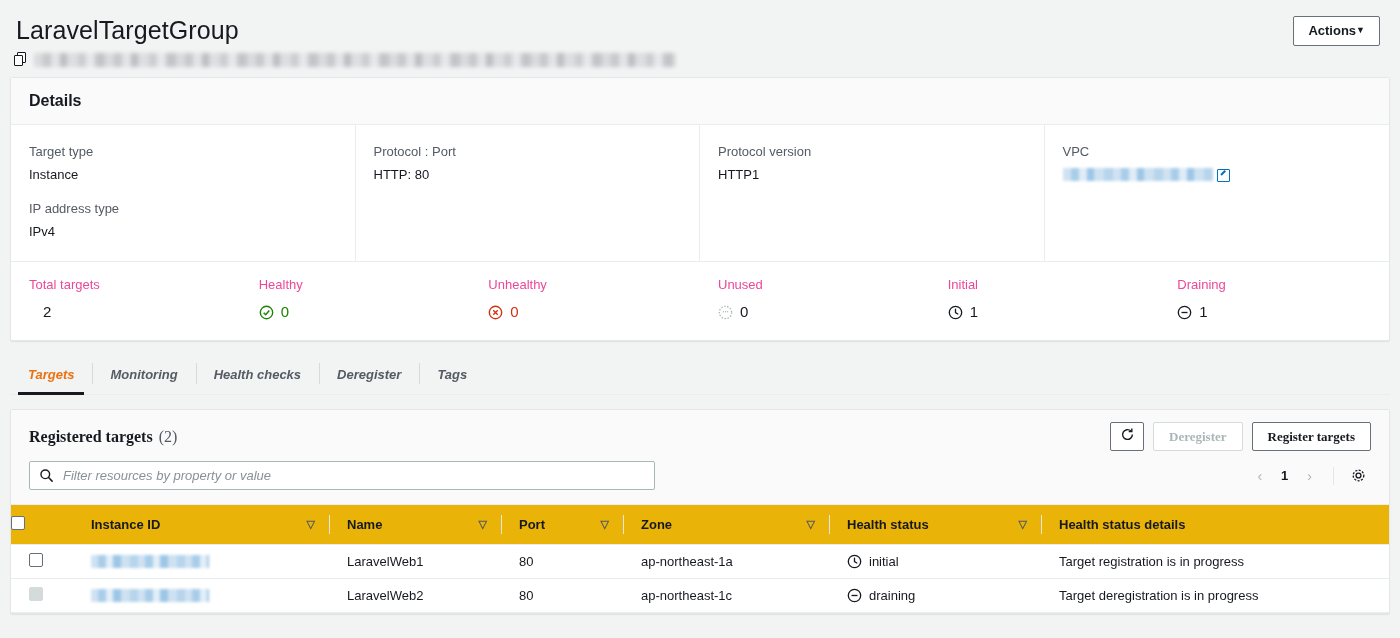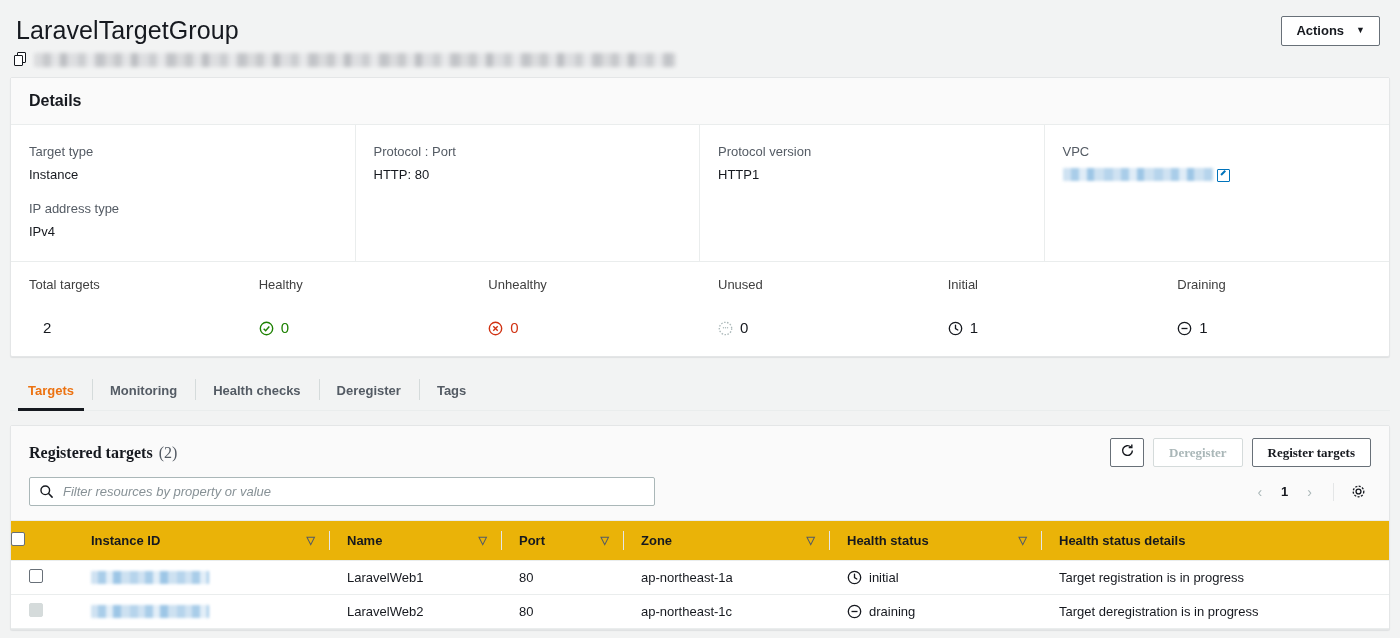--- a/index.html
+++ b/index.html
@@ -19,21 +19,21 @@
     font-size: 25px; font-weight: 400; line-height: 30px;
     color: #16191f; letter-spacing: .1px;
   }
   .header-spacer { flex: 1; }
   .actions-btn {
     margin-top: 2px; margin-right: 4px;
     border: 1px solid #687078; border-radius: 2px;
     background: #fff; color: #16191f;
     font-size: 13px; font-weight: bold;
     padding: 6px 14px 7px 14px;
-    display: flex; align-items: center; gap: 12px;
+    display: flex; align-items: center; 
     cursor: pointer; font-family: inherit;
   }
   .caret-down { font-size: 9px; line-height: 1; color: #16191f; }
 
   
   .arn-row { display: flex; align-items: center; gap: 6px; padding: 6px 16px 10px 14px; }
   .copy-icon { width: 14px; height: 15px; position: relative; flex: none; }
   .copy-icon .back {
     position: absolute; left: 3px; top: 0; width: 9px; height: 11px;
     border: 1.3px solid #16191f; border-radius: 1px; background: #fff;
@@ -101,39 +101,40 @@
     filter: blur(1.8px); border-radius: 1px;
   }
 
   
   .metrics-row {
     display: grid; grid-template-columns: repeat(6, 1fr);
     border-top: 1px solid #eaeded;
     padding: 14px 0 18px 0;
   }
   .metric { padding: 0 18px; }
-  .metric-label { font-size: 13px; color: #404040; line-height: 18px; margin-bottom: 24px; }
+  .metric-label { font-size: 13px; color: #ec4899; line-height: 18px; margin-bottom: 8px; }
   .metric-value {
     font-size: 15px; color: #16191f; line-height: 20px;
     display: flex; align-items: center; gap: 7px;
   }
   .metric-value.plain { padding-left: 14px; }
 
   
   .sicon { width: 15px; height: 15px; flex: none; display: inline-block; position: relative; }
   .sicon svg { display: block; }
   .green { color: #1d8102; }
   .red { color: #d13212; }
 
   
   .tabs {
     margin: 14px 10px 0 10px;
     display: flex; align-items: stretch;
     border-bottom: 1px solid #eaeded;
     height: 40px;
+    font-style: italic;
   }
   .tab {
     position: relative;
     display: flex; align-items: center;
     padding: 0 18px;
     font-size: 13px; font-weight: bold; color: #545b64;
     cursor: pointer;
   }
   .tab + .tab::before {
     content: ""; position: absolute; left: 0; top: 8px; bottom: 10px;

